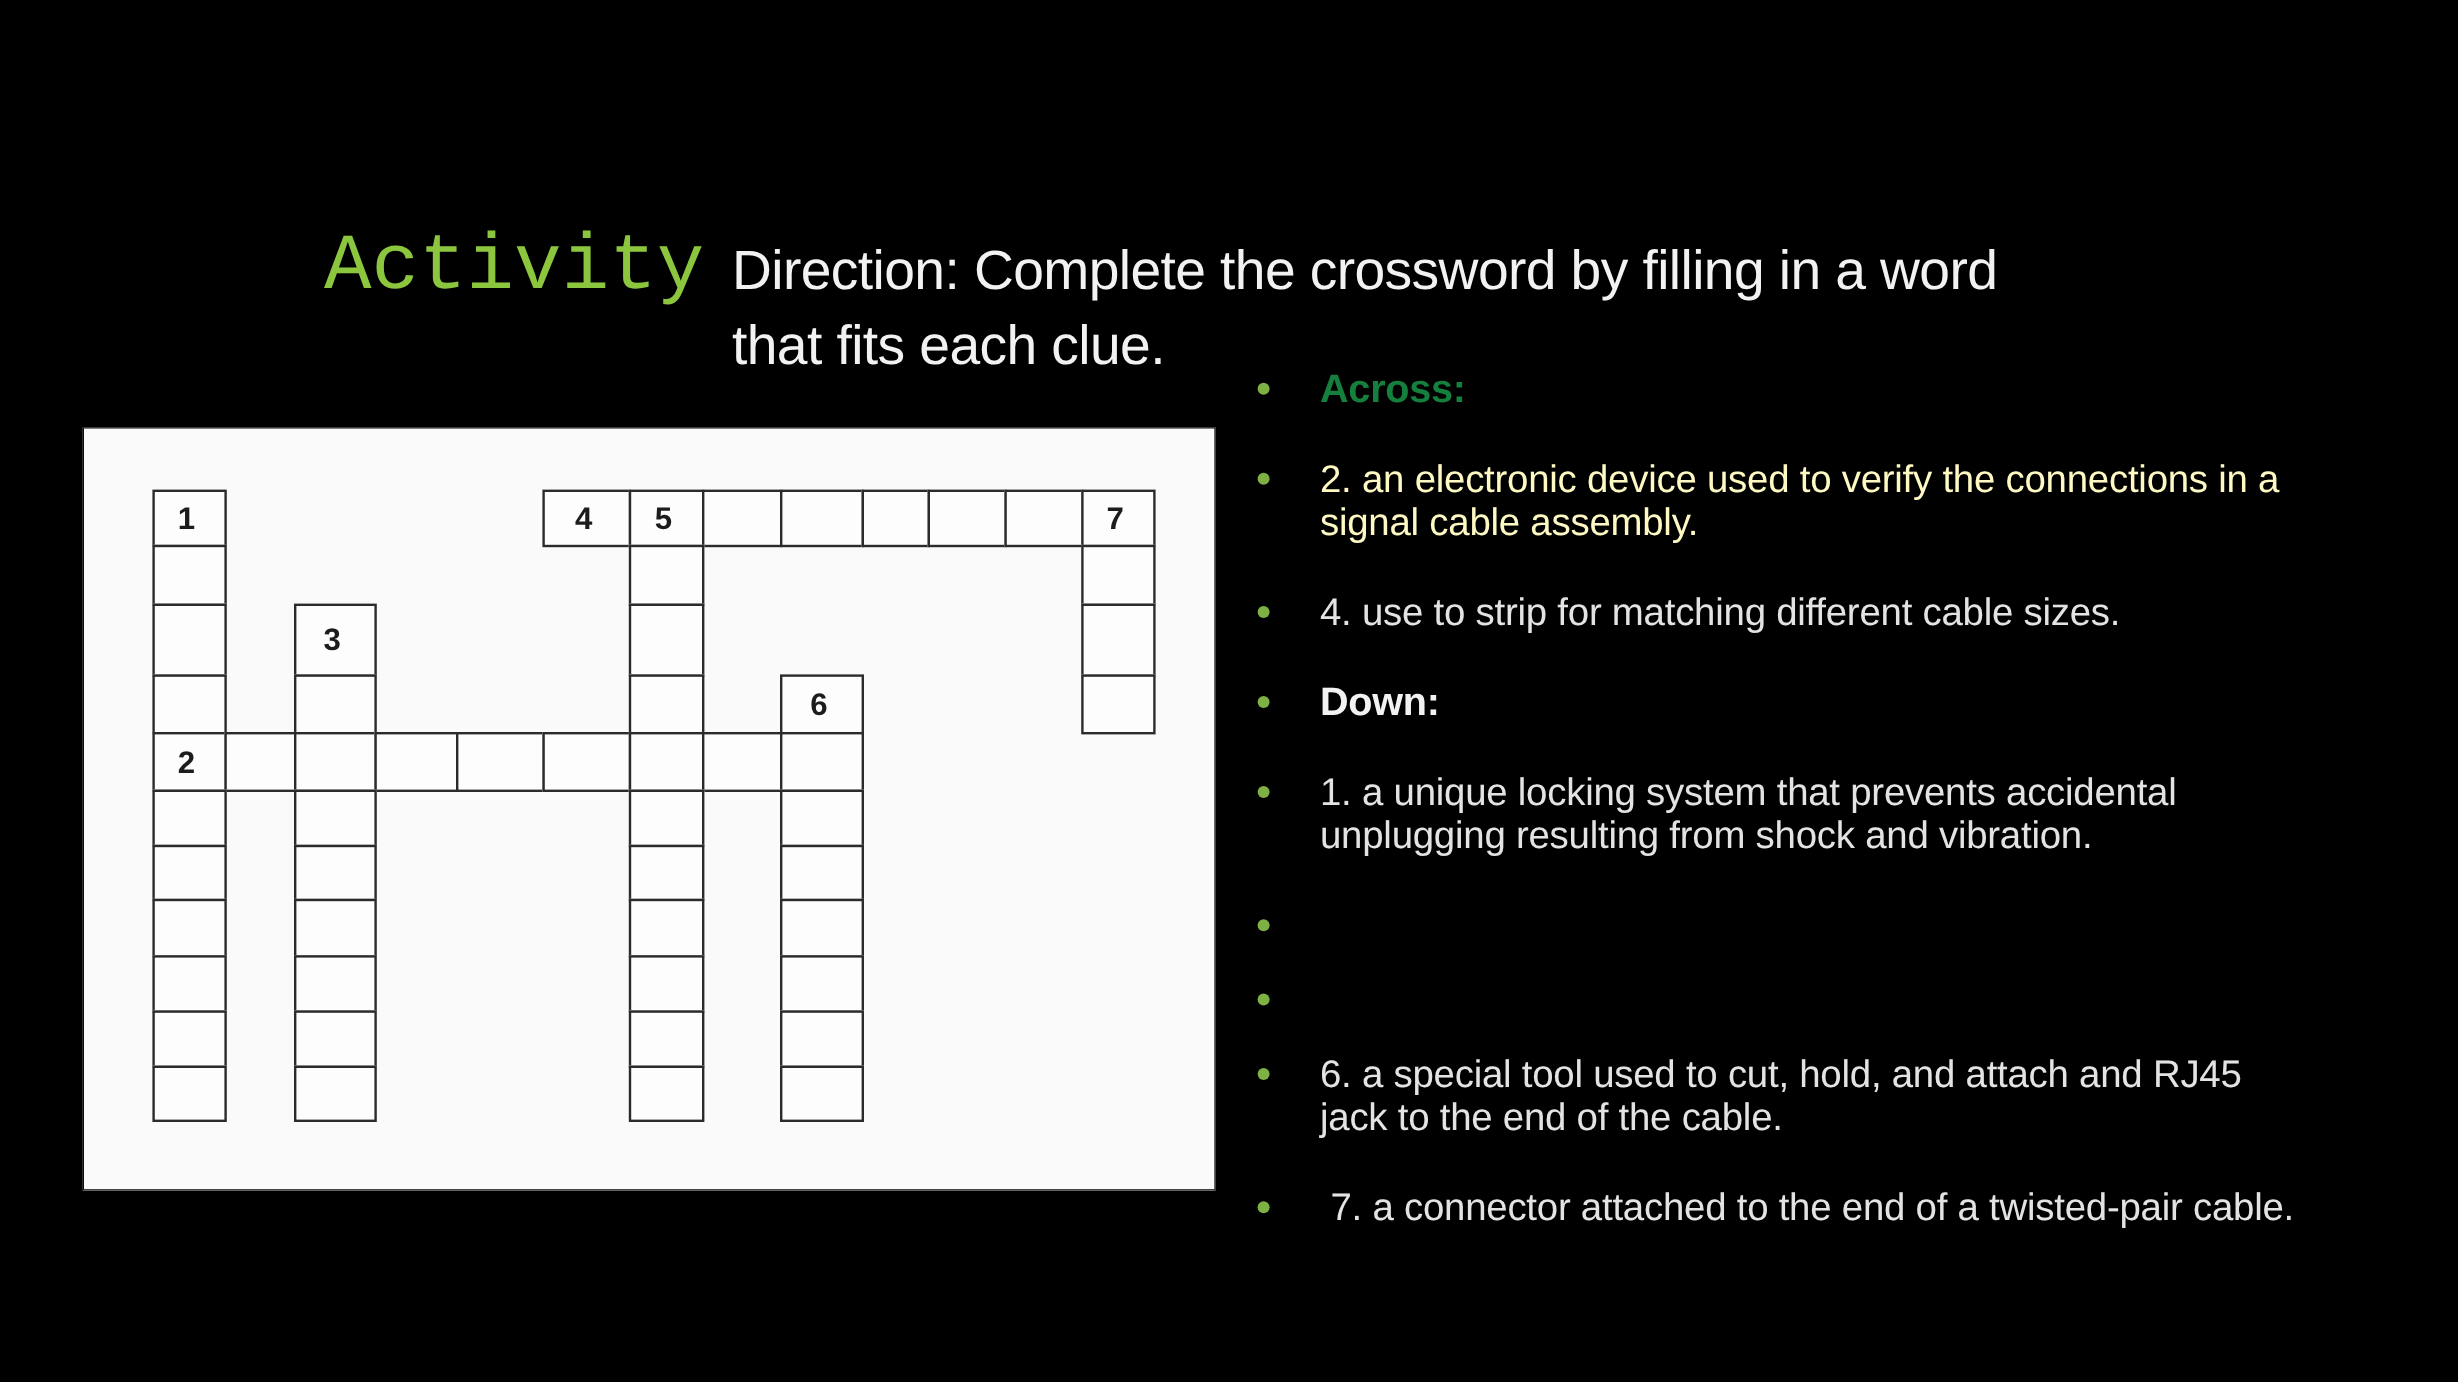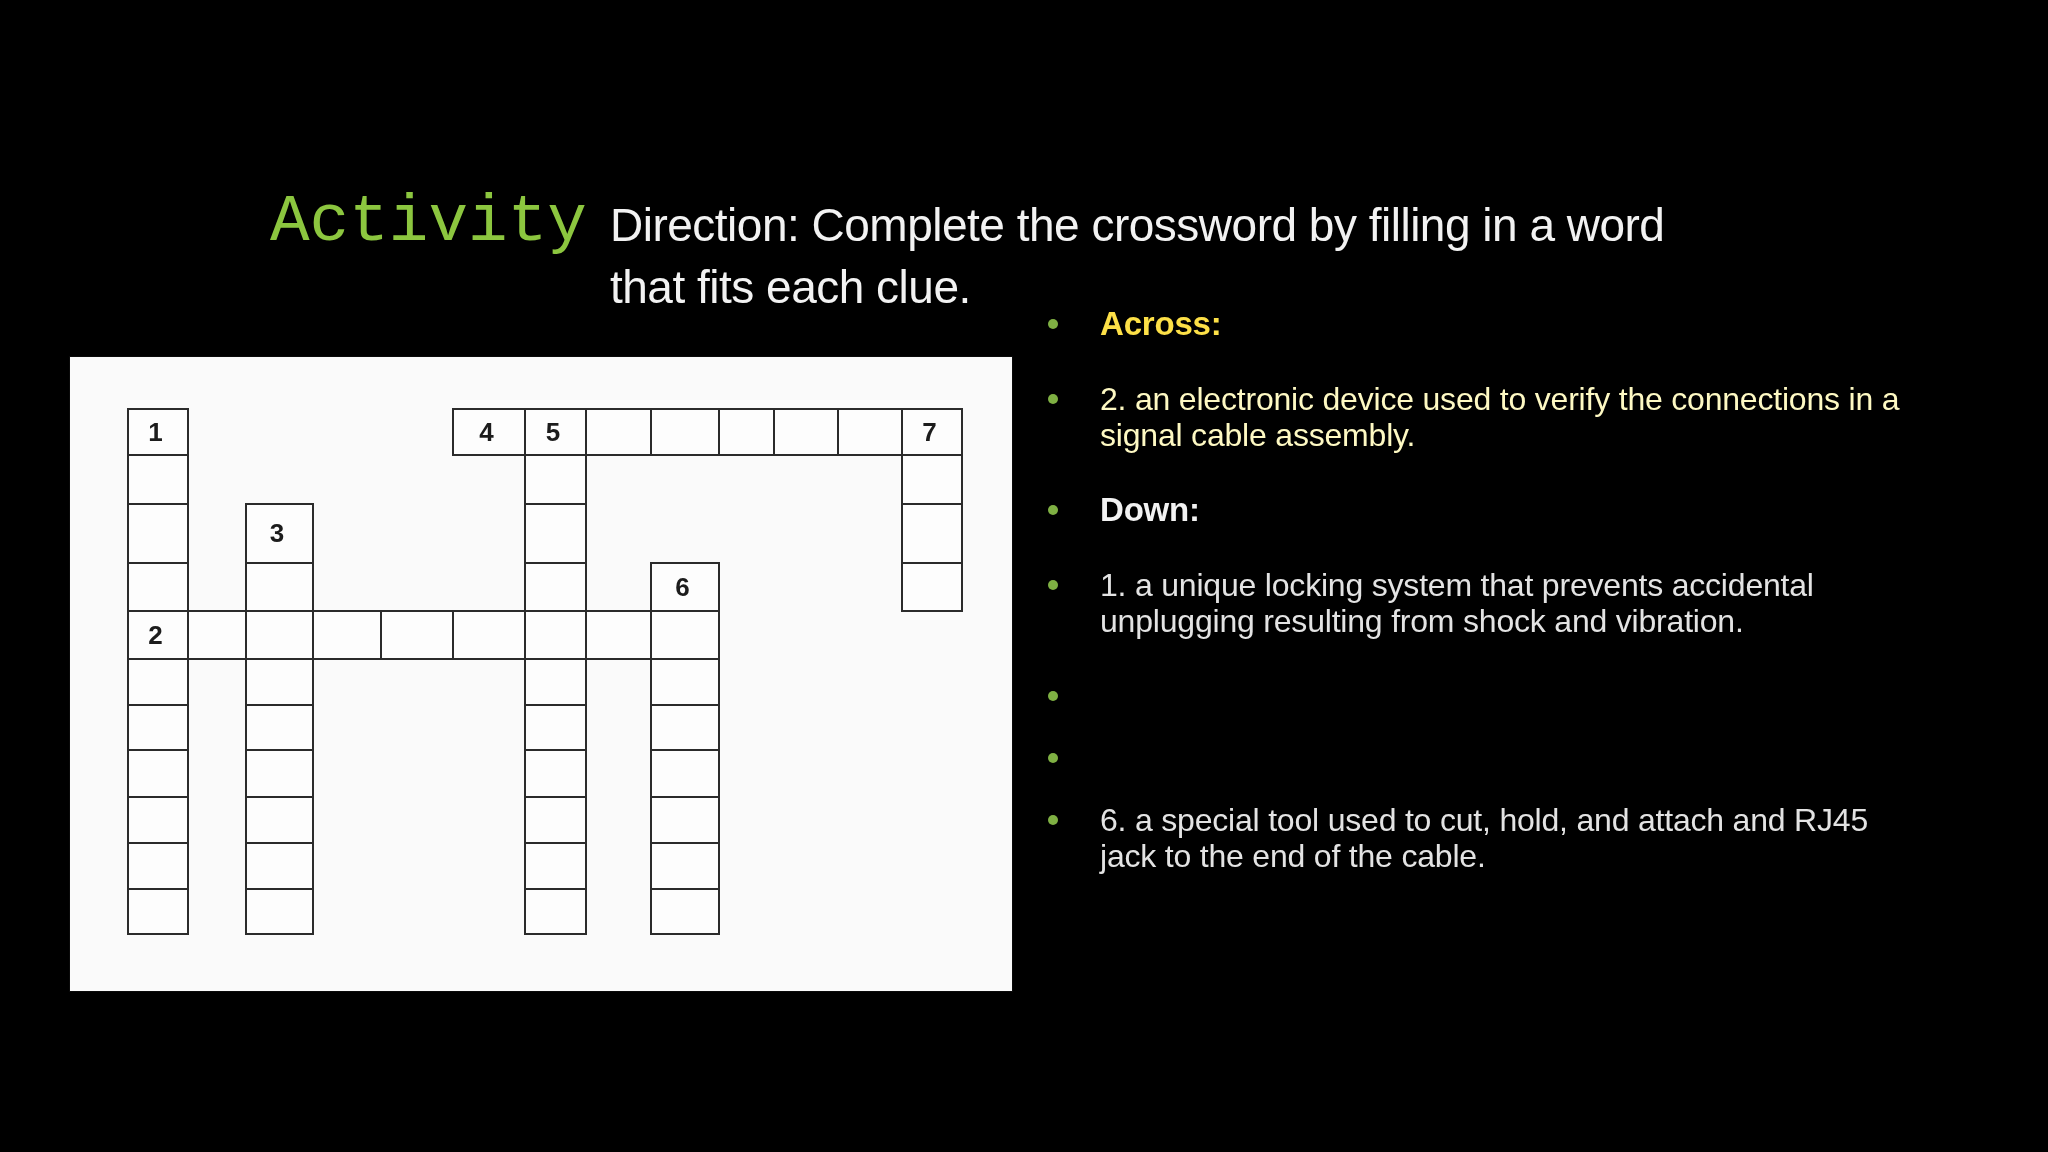--- a/index.html
+++ b/index.html
@@ -158,41 +158,49 @@
       <div class="cell" style="left: 455px; top: 486px; width: 63px; height: 48px; border-color: rgb(43, 43, 43);"></div>
       <div class="cell" style="left: 581px; top: 486px; width: 70px; height: 48px; border-color: rgb(43, 43, 43);"></div>
       <div class="cell" style="left: 58px; top: 532px; width: 62px; height: 47px; border-color: rgb(43, 43, 43);"></div>
       <div class="cell" style="left: 176px; top: 532px; width: 69px; height: 47px; border-color: rgb(43, 43, 43);"></div>
       <div class="cell" style="left: 455px; top: 532px; width: 63px; height: 47px; border-color: rgb(43, 43, 43);"></div>
       <div class="cell" style="left: 581px; top: 532px; width: 70px; height: 47px; border-color: rgb(43, 43, 43);"></div>
     </div>
   <div class="clues" id="clues">
       <div class="clue bold">
         <span class="bullet" style="background: rgb(127, 176, 67);"></span>
-        <span class="clue-text" style="color: #fde047;">Across:</span>
+        <span class="clue-text" style="color: #15803d;">Across:</span>
       </div>
       <div class="clue">
         <span class="bullet" style="background: rgb(127, 176, 67);"></span>
         <span class="clue-text" style="color: #fef9c3;">2. an electronic device used to verify the connections in a
 signal cable assembly.</span>
       </div>
+      <div class="clue">
+        <span class="bullet" style="background: rgb(127, 176, 67);"></span>
+        <span class="clue-text" style="color: rgb(227, 227, 227);">4. use to strip for matching different cable sizes.</span>
+      </div>
       <div class="clue bold">
         <span class="bullet" style="background: rgb(127, 176, 67);"></span>
         <span class="clue-text" style="color: rgb(242, 242, 242); text-align: center;">Down:</span>
       </div>
       <div class="clue">
         <span class="bullet" style="background: rgb(127, 176, 67);"></span>
         <span class="clue-text" style="color: rgb(227, 227, 227);">1. a unique locking system that prevents accidental
 unplugging resulting from shock and vibration.</span>
       </div>
       <div class="clue">
         <span class="bullet" style="background: rgb(127, 176, 67);"></span>
       </div>
       <div class="clue">
         <span class="bullet" style="background: rgb(127, 176, 67);"></span>
       </div>
       <div class="clue">
         <span class="bullet" style="background: rgb(127, 176, 67);"></span>
         <span class="clue-text" style="color: rgb(227, 227, 227);">6. a special tool used to cut, hold, and attach and RJ45
 jack to the end of the cable.</span>
+      </div>
+      <div class="clue">
+        <span class="bullet" style="background: rgb(127, 176, 67);"></span>
+        <span class="clue-text" style="color: rgb(227, 227, 227);"> 7. a connector attached to the end of a twisted-pair cable.</span>
       </div>
     </div>
 </div>
 
 </body></html>

